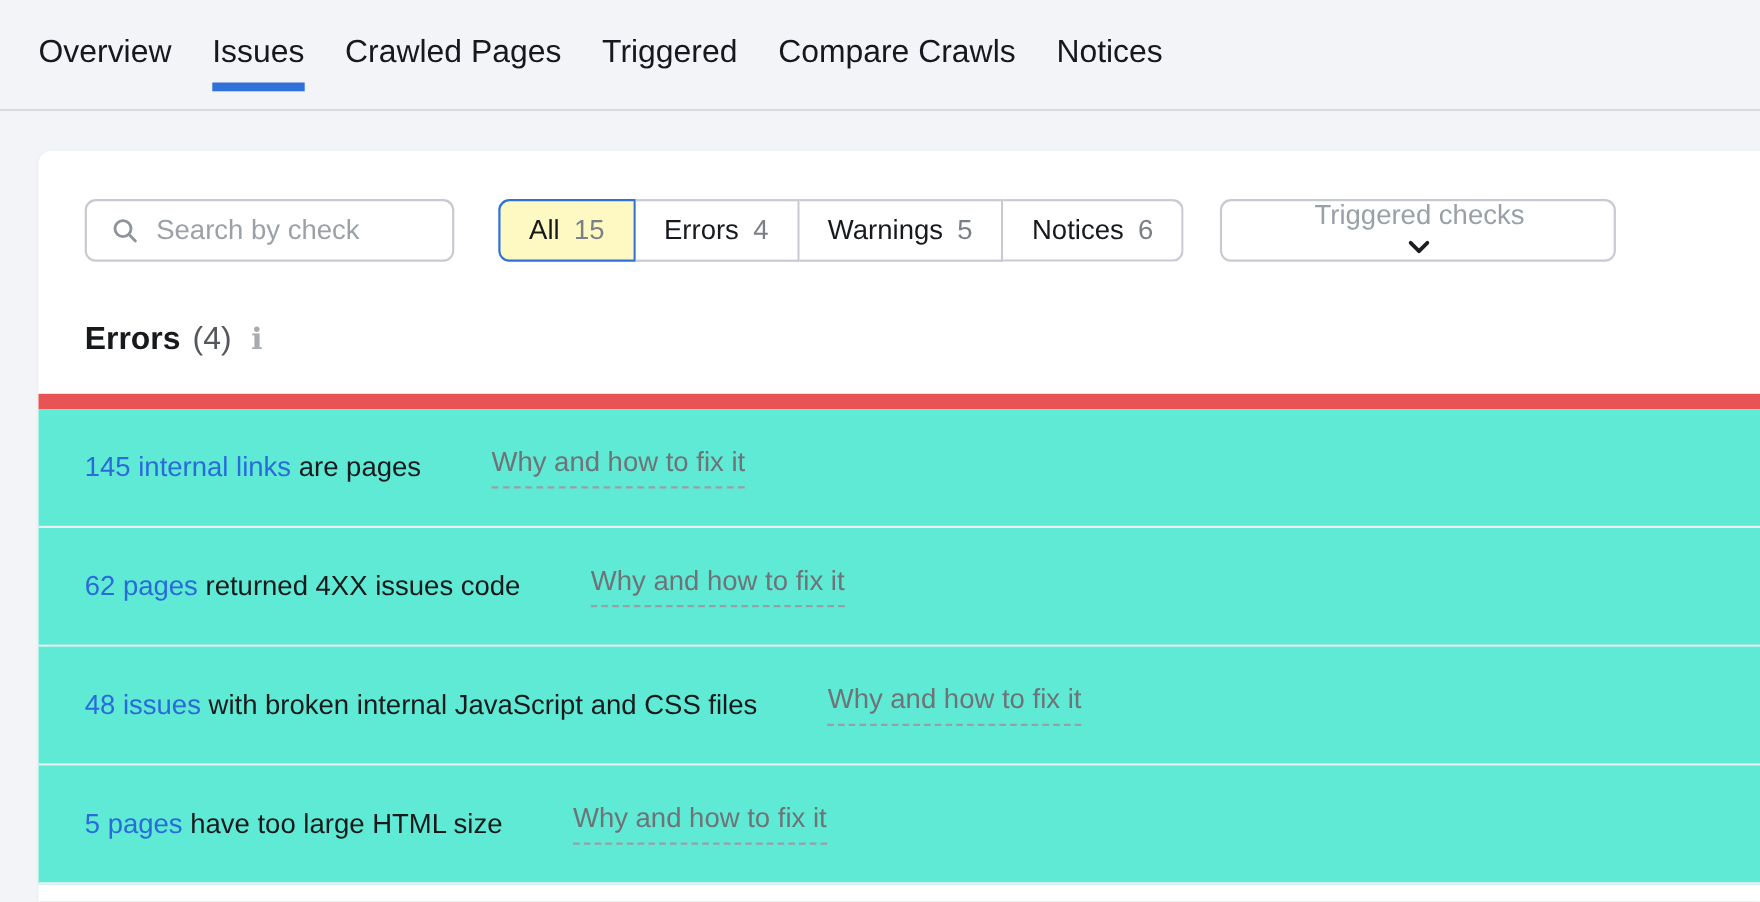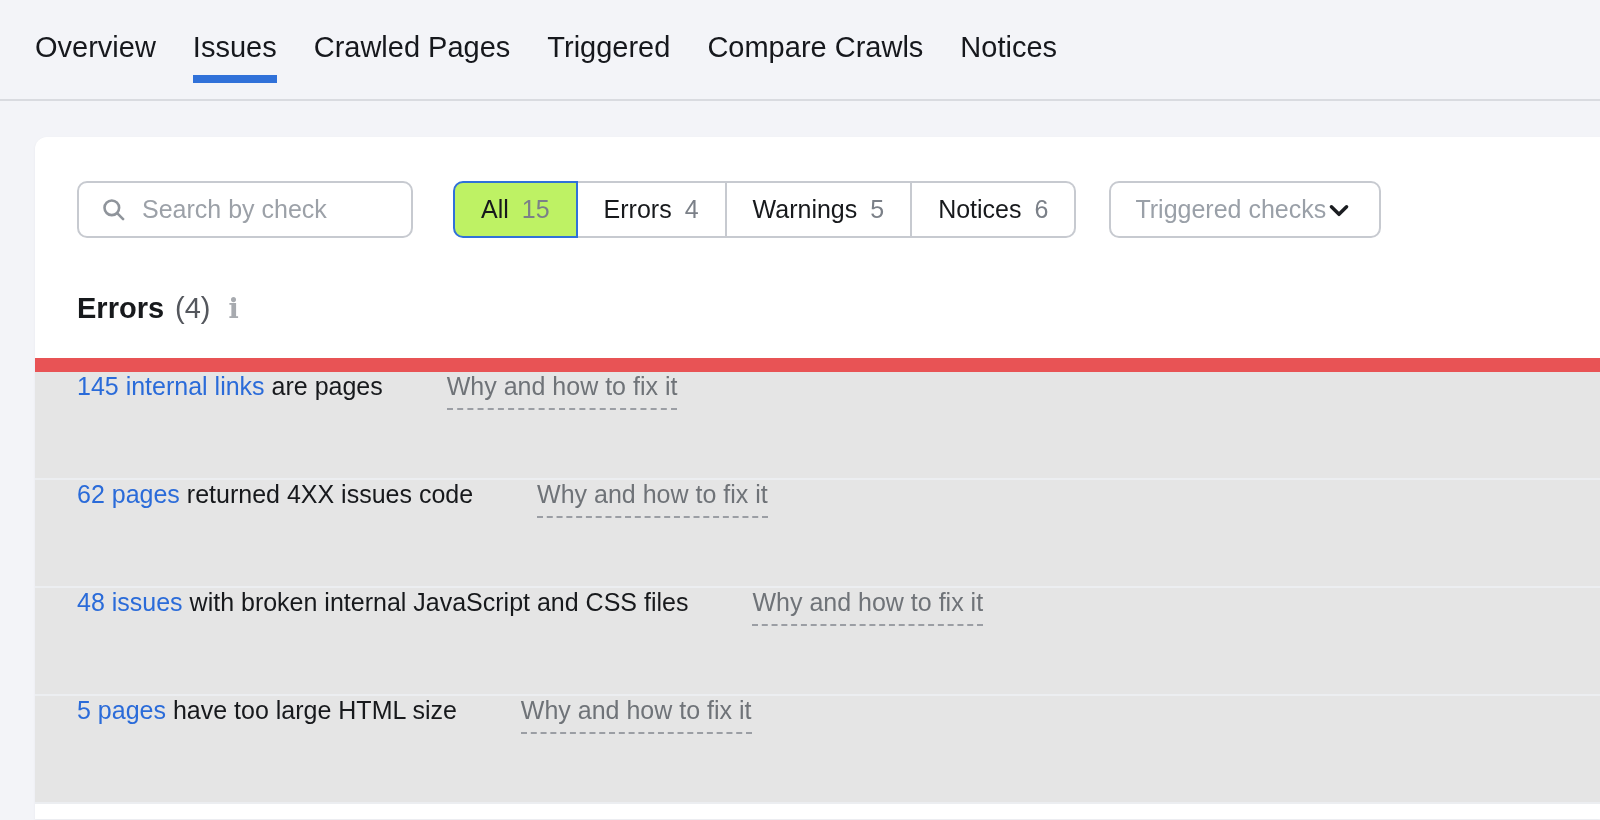--- a/index.html
+++ b/index.html
@@ -84,35 +84,36 @@
     border-left-width:0;
     background:#fff;
     cursor:pointer;
     white-space:nowrap;
   }
   .seg:first-child { border-left-width:2px; border-radius:10px 0 0 10px; }
   .seg:last-child  { border-radius:0 10px 10px 0; }
   .seg .count { color:#7b8088; }
   .seg.active {
     border:2px solid #3071d9;
-    background:#bef264;
+    background:#fef9c3;
     border-radius:10px 0 0 10px;
   }
   .dropdown {
     margin-left:33px;
-    width:272px;
+    width:360px;
     height:57px;
     border:2px solid #c7cad0;
     border-radius:10px;
     display:flex;
     align-items:center;
-    justify-content:flex-start;
+    justify-content:center;
     padding:0 22px 0 24px;
     cursor:pointer;
     background:#fff;
+    flex-direction:column;
   }
   .dropdown .label { font-size:25px; color:#9aa0a8; white-space:nowrap; }
 
   
   .section-head {
     display:flex;
     align-items:baseline;
     padding-left:42px;
     margin-top:54px;
   }
@@ -130,27 +131,27 @@
   .severity-bar {
     margin-top:33px;
     height:14px;
     width:100%;
     background:#e85355;
   }
 
   
   .issue-row {
     display:flex;
-    align-items:flex-start;
+    align-items:center;
     padding-left:42px;
     border-bottom:2px solid #eceef1;
     font-size:25px;
     color:#17191c;
     height:108px;
-    background:#e5e5e5;
+    background:#5eead4;
   }
   .issue-row:first-of-type { height:96px; }
   .issue-link { color:#2a6bd9; cursor:pointer; white-space:pre; }
   .issue-text { white-space:pre; }
   .help-link {
     margin-left:64px;
     color:#6f7378;
     border-bottom:2px dashed #9b9ea4;
     padding-bottom:7px;
     cursor:pointer;

